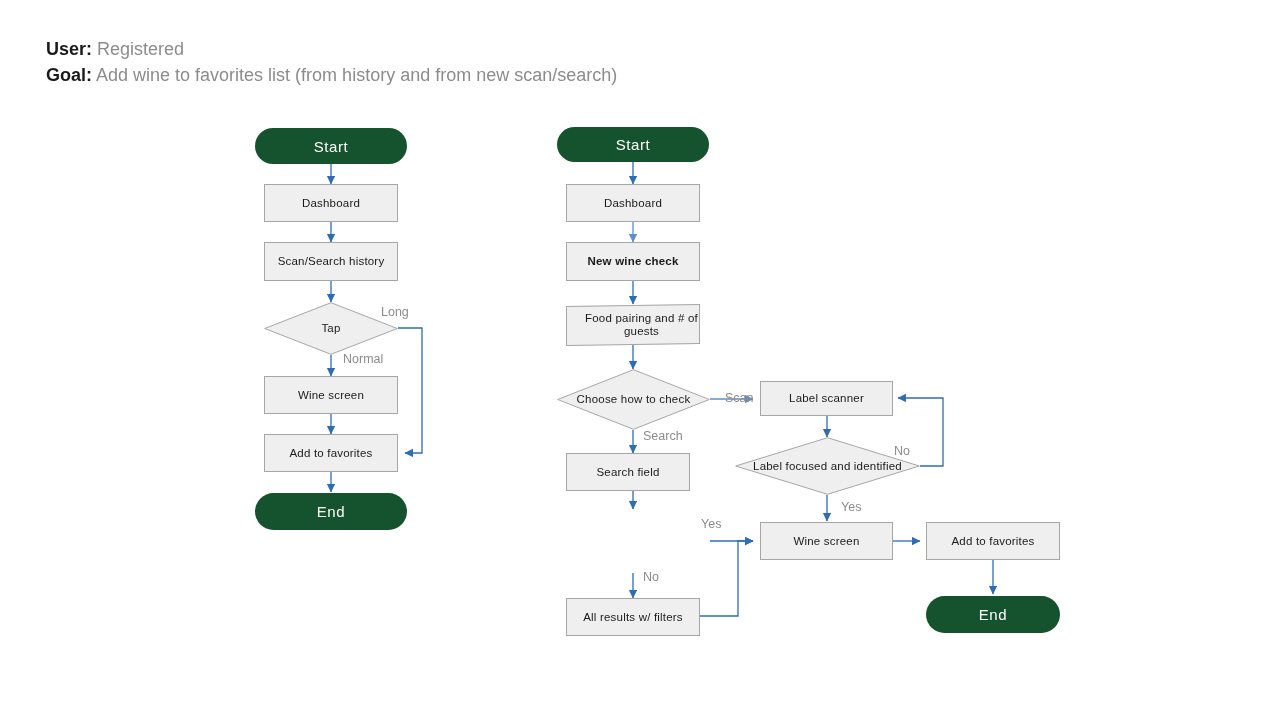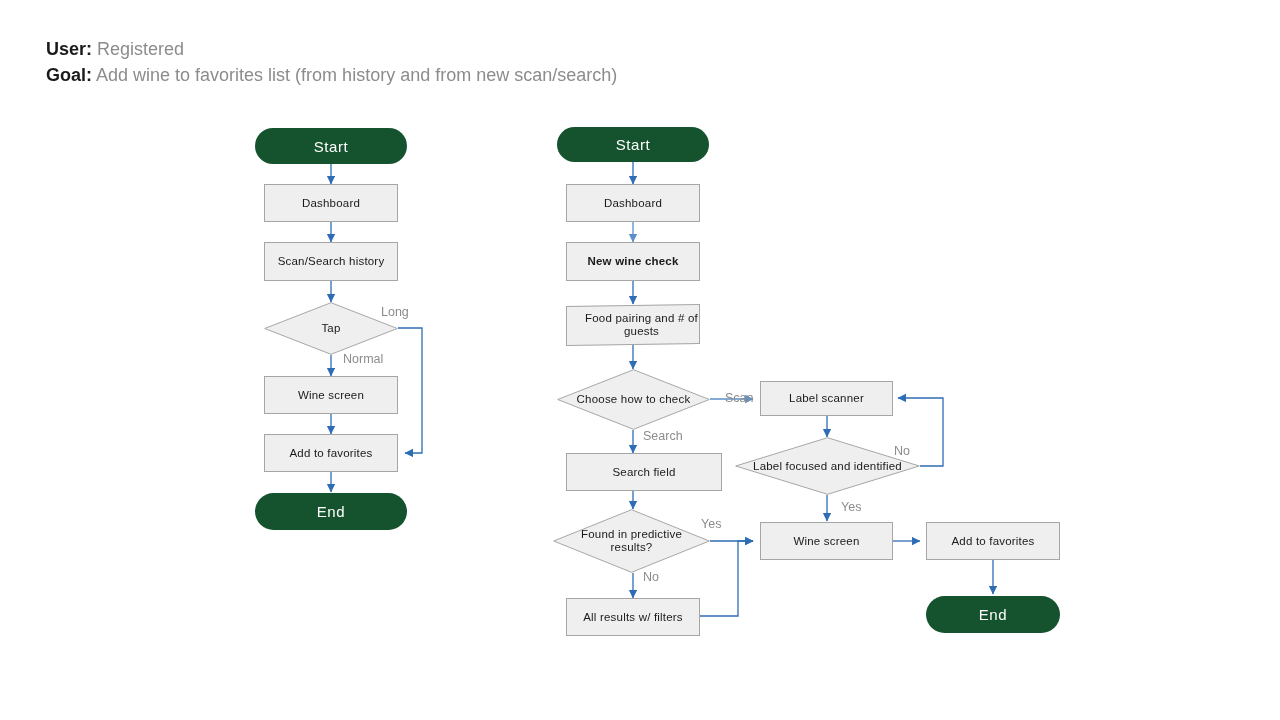--- a/index.html
+++ b/index.html
@@ -229,30 +229,24 @@
     <span class="lbl">Food pairing and # of guests</span>
   </div>
 
   <div class="node decision" style="left:557px; top:369px; width:153px; height:61px;">
     <svg class="dia-bg" viewBox="0 0 153 61" preserveAspectRatio="none">
       <polygon points="76.5,0.7 152.3,30.5 76.5,60.3 0.7,30.5" fill="#efefef" stroke="#a6a6a6" stroke-width="1"></polygon>
     </svg>
     <span class="dia-label">Choose how to check</span>
   </div>
 
-  <div class="node process" style="left:566px; top:453px; width:156px; height:38px;">
+  <div class="node process" style="left:566px; top:453px; width:124px; height:38px;">
     <span class="lbl">Search field</span>
   </div>
 
-  <div class="node decision" style="left:553px; top:509px; width:157px; height:64px;">
-    <svg class="dia-bg" viewBox="0 0 157 64" preserveAspectRatio="none">
-      <polygon points="78.5,0.7 156.3,32 78.5,63.3 0.7,32" fill="#efefef" stroke="#a6a6a6" stroke-width="1"></polygon>
-    </svg>
-    <span class="dia-label">Found in predictive results?</span>
-  </div>
 
   <div class="node process" style="left:566px; top:598px; width:134px; height:38px;">
     <span class="lbl">All results w/ filters</span>
   </div>
 
   <div class="node process" style="left:760px; top:381px; width:133px; height:35px;">
     <span class="lbl">Label scanner</span>
   </div>
 
   <div class="node decision" style="left:735px; top:437px; width:185px; height:58px;">

